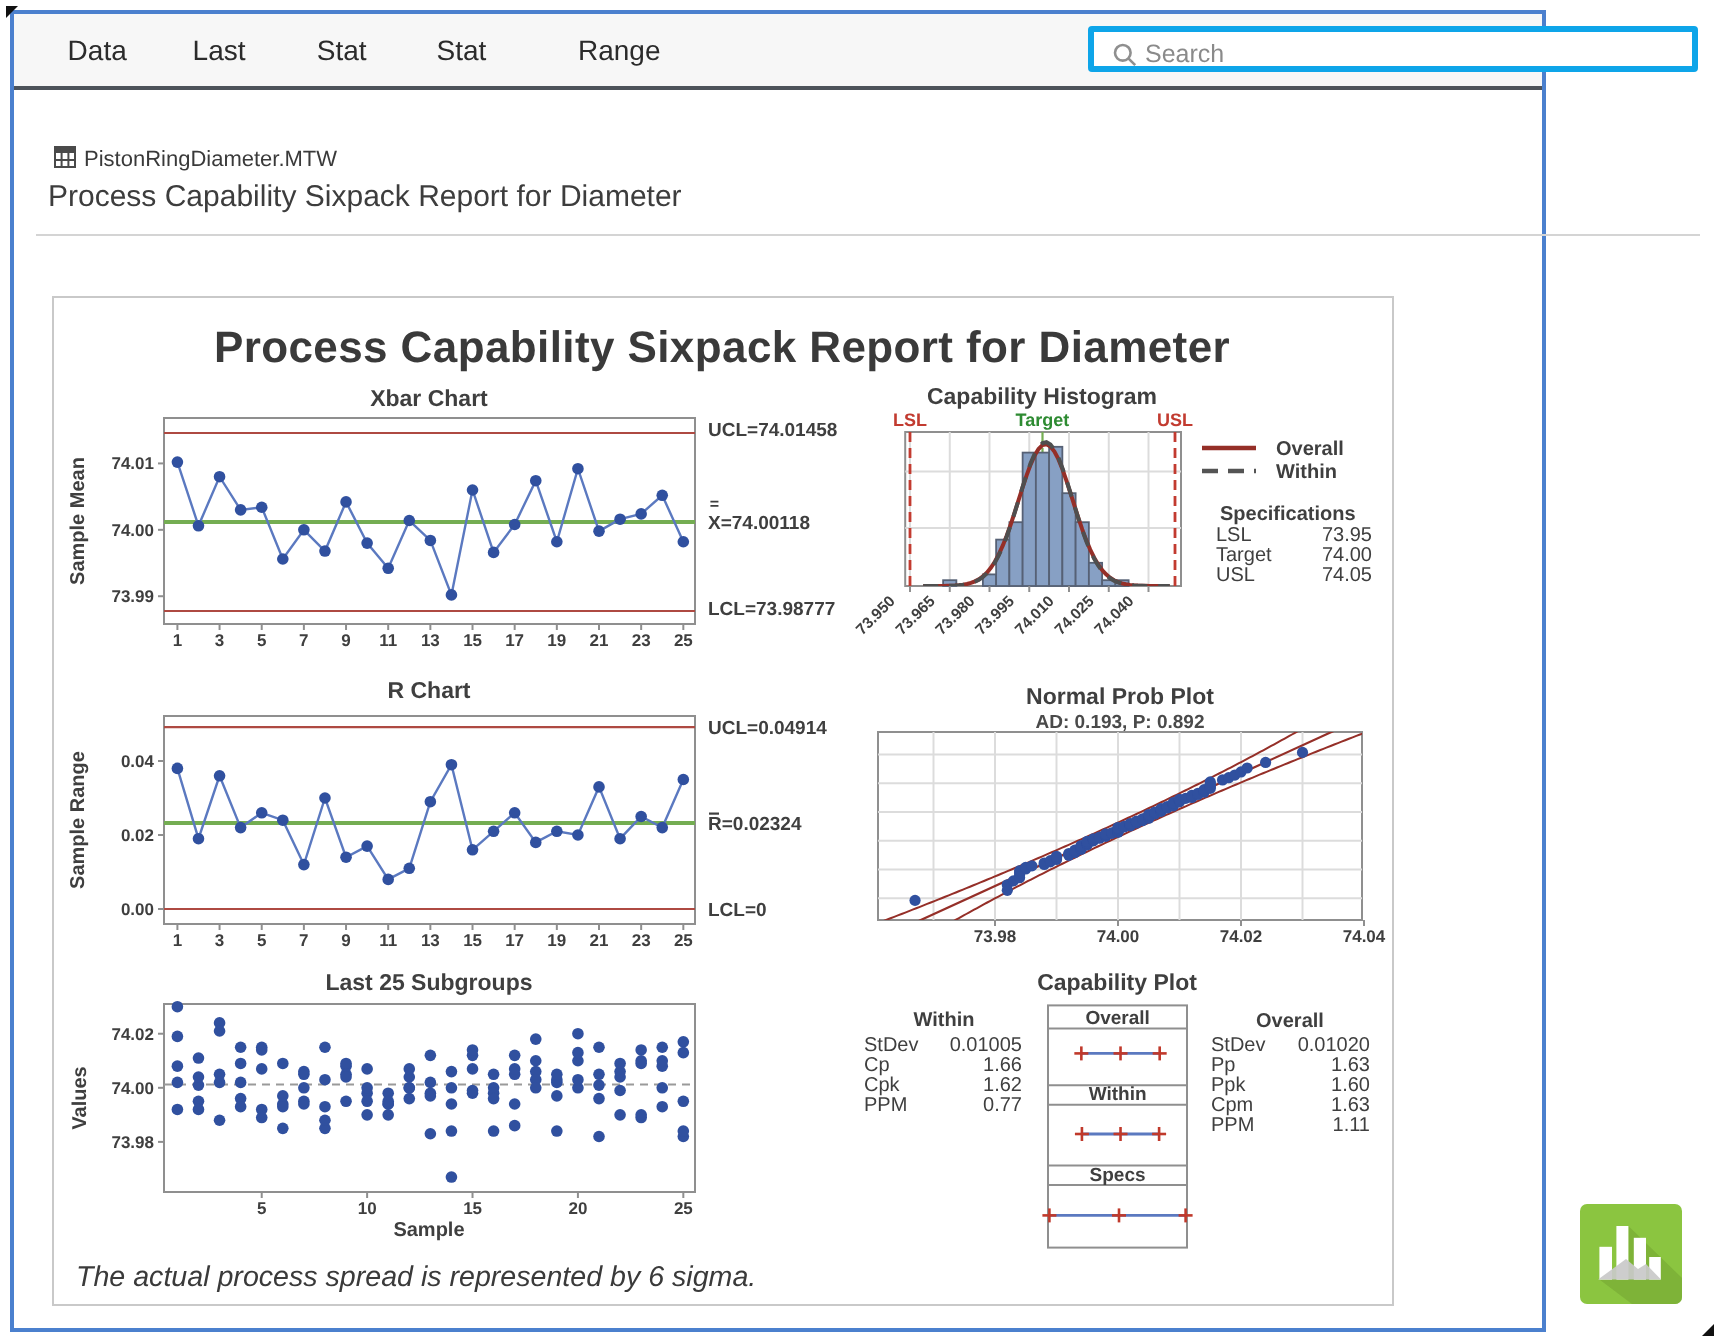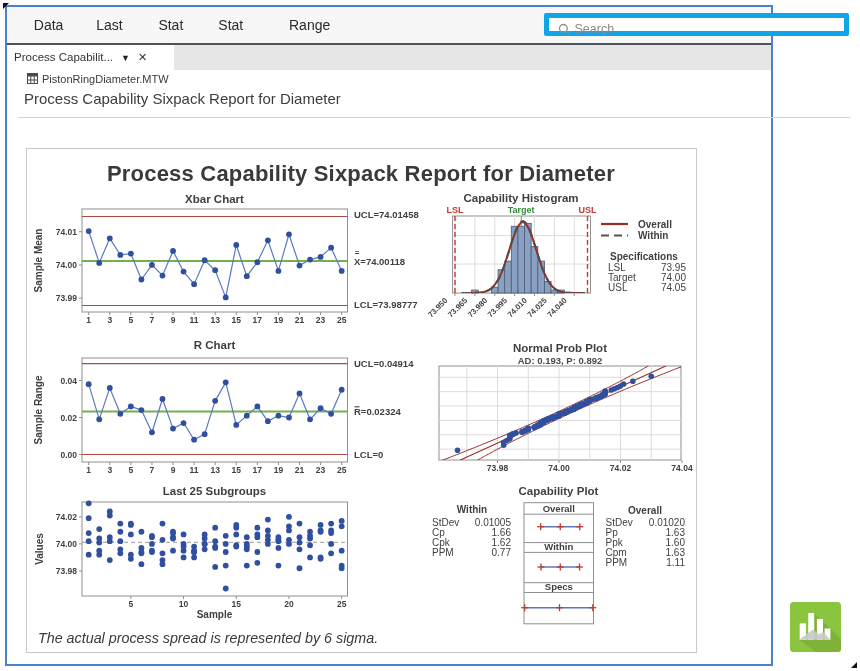--- a/index.html
+++ b/index.html
@@ -3,21 +3,21 @@
 *{box-sizing:border-box;margin:0;padding:0}
 html,body{width:860px;height:671px;background:#fff;font-family:"Liberation Sans",sans-serif;overflow:hidden}
 .win{position:absolute;left:5px;top:5px;width:768px;height:661px;border:2px solid #4b80ce;background:#fff}
 .menubar{position:absolute;left:0;top:0;width:100%;height:36px;background:#f7f7f7}
 .menubar span{position:absolute;top:9.5px;font-size:14px;color:#2b2b2b}
 .menusep{position:absolute;left:0;top:36px;width:100%;height:1.5px;background:#4d535a}
 .tabbar{position:absolute;left:0;top:37.5px;width:100%;height:25.5px;background:#e6e6e6}
 .tab{position:absolute;left:0;top:0;width:167px;height:25.5px;background:#fff;font-size:11.5px;color:#333;line-height:25.5px;padding-left:7px}
 .tab .dd{font-size:9px;color:#222;margin-left:8px}
 .tab .x{font-size:11px;color:#333;margin-left:8px}
-.search{position:absolute;left:536.5px;top:6px;width:305px;height:23px;border:5px solid #0ea5e9;border-radius:2px;background:#fff;font-size:12.5px;color:#8a8a8a;line-height:22px;padding-left:26px}
+.search{position:absolute;left:536.5px;top:6px;width:305px;height:23px;border:3px solid #0ea5e9;border-radius:2px;background:#fff;font-size:12.5px;color:#8a8a8a;line-height:22px;padding-left:26px}
 .search svg{position:absolute;left:9px;top:5px}
 .ws{position:absolute;left:20px;top:66px;font-size:11px;color:#3a3a3a}
 .ws svg{vertical-align:-1px;margin-right:4px}
 .head{position:absolute;left:17px;top:83px;font-size:15px;color:#3d3d3d}
 .hsep{position:absolute;left:11px;top:110px;width:832px;height:1px;background:#d4d4d4}
 .graph{position:absolute;left:19px;top:141px;width:671px;height:505px}
 .mtb{position:absolute;left:783px;top:595px;width:51px;height:51px}
 .tri{position:absolute;width:0;height:0}
 .tri.tl{left:3px;top:3px;border-top:6px solid #111;border-right:6px solid transparent}
 .tri.br{right:3px;bottom:3px;border-bottom:6px solid #111;border-left:6px solid transparent}
@@ -29,23 +29,20 @@
     <span style="left:89.3px">Last</span>
     <span style="left:151.4px">Stat</span>
     <span style="left:211.3px">Stat</span>
     <span style="left:282px">Range</span>
     <div class="search"><svg width="13" height="13" viewBox="0 0 13 13">
           <circle cx="5.4" cy="5.4" r="3.9" fill="none" stroke="#8f8f8f" stroke-width="1.3"></circle>
           <line x1="8.3" y1="8.3" x2="11.6" y2="11.6" stroke="#8f8f8f" stroke-width="1.3"></line>
         </svg>Search</div>
   </div>
   <div class="menusep"></div>
-  <div class="tabbar">
-      <div class="tab">Process Capabilit...<span class="dd">▼</span><span class="x">✕</span></div>
-    </div>
   <div class="ws"><svg width="11" height="11" viewBox="0 0 11 11">
         <rect x="0.5" y="0.5" width="10" height="10" fill="none" stroke="#4a4a4a"></rect>
         <rect x="0.5" y="0.5" width="10" height="3" fill="#4a4a4a"></rect>
         <line x1="0.5" y1="7" x2="10.5" y2="7" stroke="#4a4a4a"></line>
         <line x1="3.8" y1="0.5" x2="3.8" y2="10.5" stroke="#4a4a4a"></line>
         <line x1="7.2" y1="0.5" x2="7.2" y2="10.5" stroke="#4a4a4a"></line>
       </svg>PistonRingDiameter.MTW</div>
   <div class="head">Process Capability Sixpack Report for Diameter</div>
   <div class="hsep"></div>
   <div class="graph"><svg width="671" height="505" viewBox="0 0 671 505" font-family="&quot;Liberation Sans&quot;,sans-serif">

